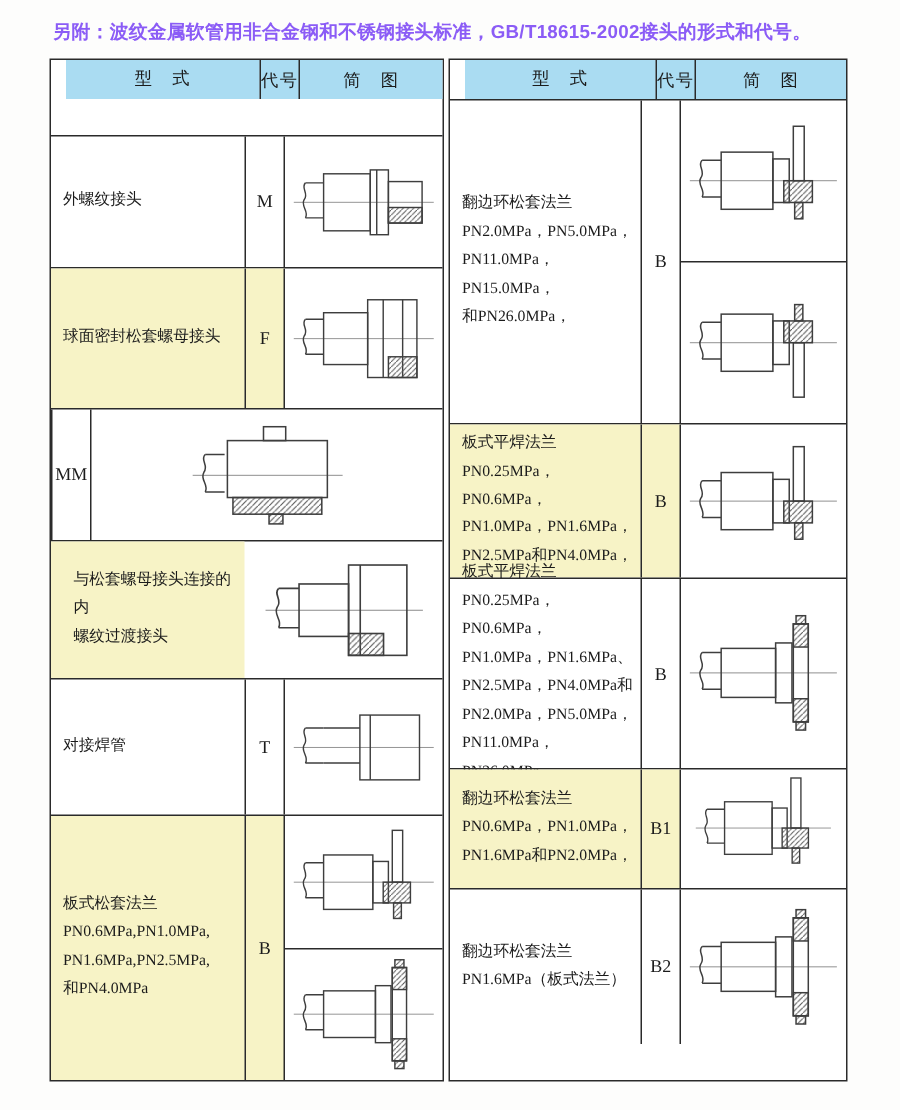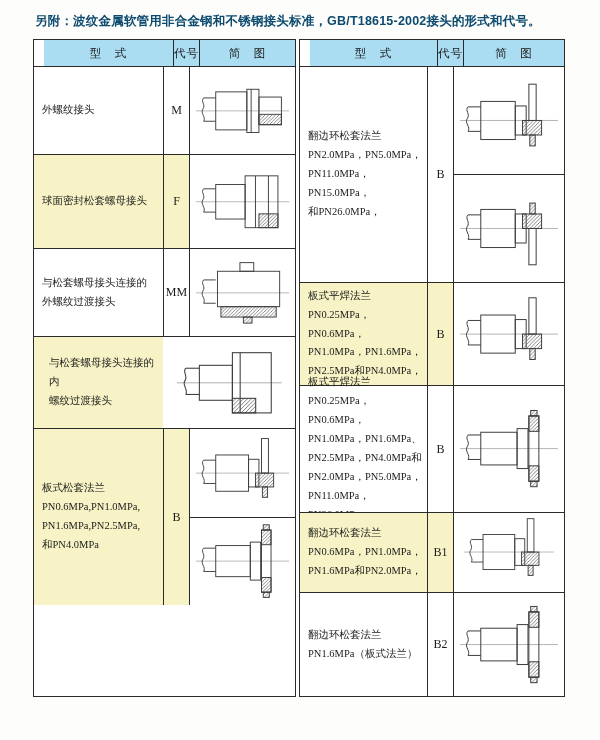--- a/index.html
+++ b/index.html
@@ -5,21 +5,21 @@
   html,body{margin:0;padding:0;}
   body{
     width:600px;height:740px;background:#fdfdfc;overflow:hidden;
     font-family:"Liberation Serif","DejaVu Serif",serif;
     -webkit-font-smoothing:antialiased;
   }
   .page{position:relative;width:600px;height:740px;background:#fdfdfc;}
   .doc-title{
     position:absolute;left:35px;top:13px;width:540px;
     font-family:"Liberation Sans","DejaVu Sans",sans-serif;
-    font-weight:700;font-size:12.5px;color:#0c4a6e;letter-spacing:.2px;
+    font-weight:700;font-size:12.5px;color:#8b5cf6;letter-spacing:.2px;
     white-space:nowrap;
   }
   .tables{position:absolute;left:33px;top:39px;display:flex;gap:3px;}
   .ftable{
     box-sizing:border-box;border:1.5px solid #2a2a2a;background:#fff;
     display:flex;flex-direction:column;
   }
   .ftable.left{width:263px;}
   .ftable.right{width:266px;}
   .trow{display:flex;box-sizing:border-box;}
@@ -52,21 +52,21 @@
 
 <div class="page">
   <div class="doc-title">另附：波纹金属软管用非合金钢和不锈钢接头标准，GB/T18615-2002接头的形式和代号。</div>
   <div class="tables">
     <div class="ftable left" id="left-table">
         <div class="trow header">
           <div class="cell type" style="flex: 0 0 129px;">型　式</div>
           <div class="cell code">代号</div>
           <div class="cell diag">简　图</div>
         </div>
-        <div class="trow" style="height: 88px;">
+        <div class="trow" style="height: 88px; margin-top: 24px;">
           <div class="cell type" style="flex: 0 0 129px;">外螺纹接头</div>
           <div class="cell code">M</div>
           <div class="cell diag">
             <div class="subdiag">
               <svg viewBox="0 0 110 84" preserveAspectRatio="xMidYMid meet">
                 <defs>
                   <pattern id="h1" width="4" height="4" patternUnits="userSpaceOnUse">
                     <path d="M0,4 L4,0" stroke="#555" stroke-width="0.8"></path>
                   </pattern>
                 </defs>
@@ -105,22 +105,20 @@
                   <rect x="58" y="12" width="38" height="60"></rect>
                   <line x1="70" y1="12" x2="70" y2="72"></line>
                   <line x1="85" y1="12" x2="85" y2="72"></line>
                   <rect x="74" y="56" width="22" height="16" fill="url(#h2)"></rect>
                 </g>
               </svg>
             </div>
           </div>
         </div>
         <div class="trow" style="height: 88px;">
-          <div class="cell type" style="flex: 0 0 129px;">与松套螺母接头连接的
-外螺纹过渡接头</div>
           <div class="cell code">MM</div>
           <div class="cell diag">
             <div class="subdiag">
               <svg viewBox="0 0 110 84" preserveAspectRatio="xMidYMid meet">
                 <defs>
                   <pattern id="h3" width="4" height="4" patternUnits="userSpaceOnUse">
                     <path d="M0,4 L4,0" stroke="#555" stroke-width="0.8"></path>
                   </pattern>
                 </defs>
                 <g stroke="#3e3e3e" stroke-width="1.1" fill="none">
@@ -150,20 +148,45 @@
                 </defs>
                 <g stroke="#3e3e3e" stroke-width="1.1" fill="none">
                   <line x1="1" y1="42" x2="109" y2="42" stroke="#8a8a8a" stroke-width="0.7"></line>
                   <path d="M10,27 C6,31 13,35 9,40 C6,45 13,49 10,54"></path>
                   <line x1="10" y1="27" x2="24" y2="27"></line>
                   <line x1="10" y1="54" x2="24" y2="54"></line>
                   <rect x="24" y="24" width="34" height="36"></rect>
                   <rect x="58" y="11" width="40" height="62"></rect>
                   <line x1="66" y1="11" x2="66" y2="73"></line>
                   <rect x="58" y="58" width="24" height="15" fill="url(#h4)"></rect>
+                </g>
+              </svg>
+            </div>
+          </div>
+        </div>
+        <div class="trow" style="height: 91px;">
+          <div class="cell type" style="flex: 0 0 129px;">对接焊管</div>
+          <div class="cell code">T</div>
+          <div class="cell diag">
+            <div class="subdiag">
+              <svg viewBox="0 0 110 84" preserveAspectRatio="xMidYMid meet">
+                <defs>
+                  <pattern id="h5" width="4" height="4" patternUnits="userSpaceOnUse">
+                    <path d="M0,4 L4,0" stroke="#555" stroke-width="0.8"></path>
+                  </pattern>
+                </defs>
+                <g stroke="#3e3e3e" stroke-width="1.1" fill="none">
+                  <line x1="1" y1="42" x2="109" y2="42" stroke="#8a8a8a" stroke-width="0.7"></line>
+                  <path d="M10,27 C6,31 13,35 9,40 C6,45 13,49 10,54"></path>
+                  <line x1="10" y1="27" x2="24" y2="27"></line>
+                  <line x1="10" y1="54" x2="24" y2="54"></line>
+                  <line x1="24" y1="27" x2="52" y2="27"></line>
+                  <line x1="24" y1="54" x2="52" y2="54"></line>
+                  <rect x="52" y="17" width="46" height="50"></rect>
+                  <line x1="60" y1="17" x2="60" y2="67"></line>
                 </g>
               </svg>
             </div>
           </div>
         </div>
         <div class="trow" style="height: 177px;">
           <div class="cell type hl" style="flex: 0 0 129px;">板式松套法兰
 PN0.6MPa,PN1.0MPa,
 PN1.6MPa,PN2.5MPa,
 和PN4.0MPa</div>

